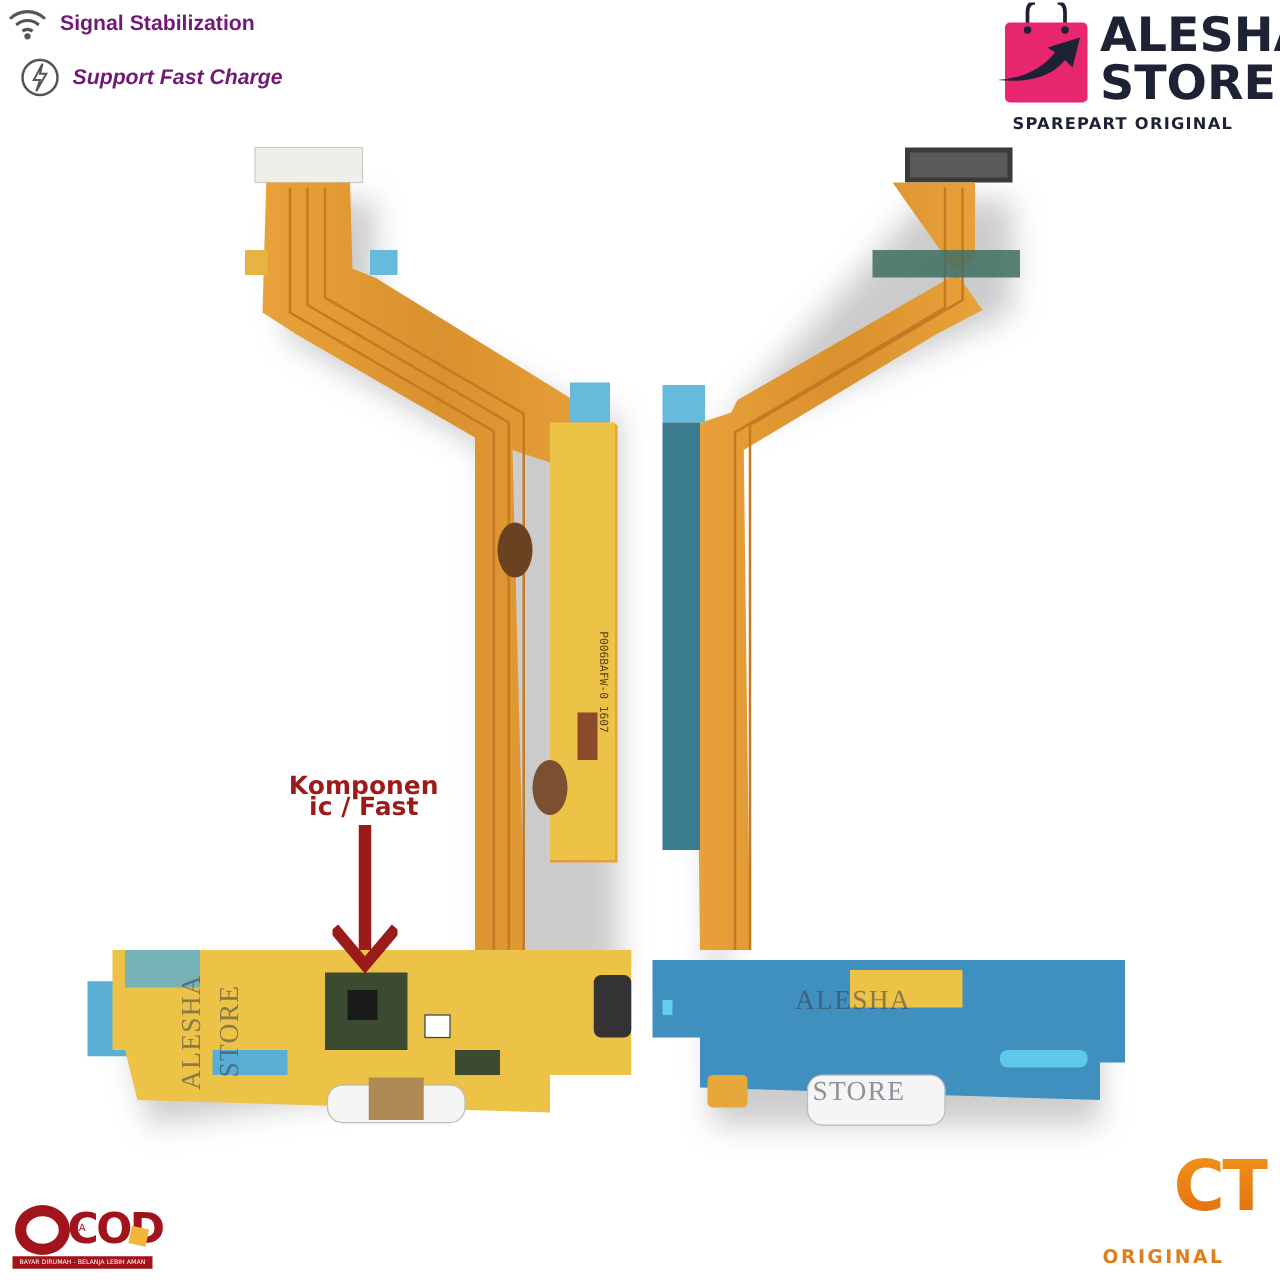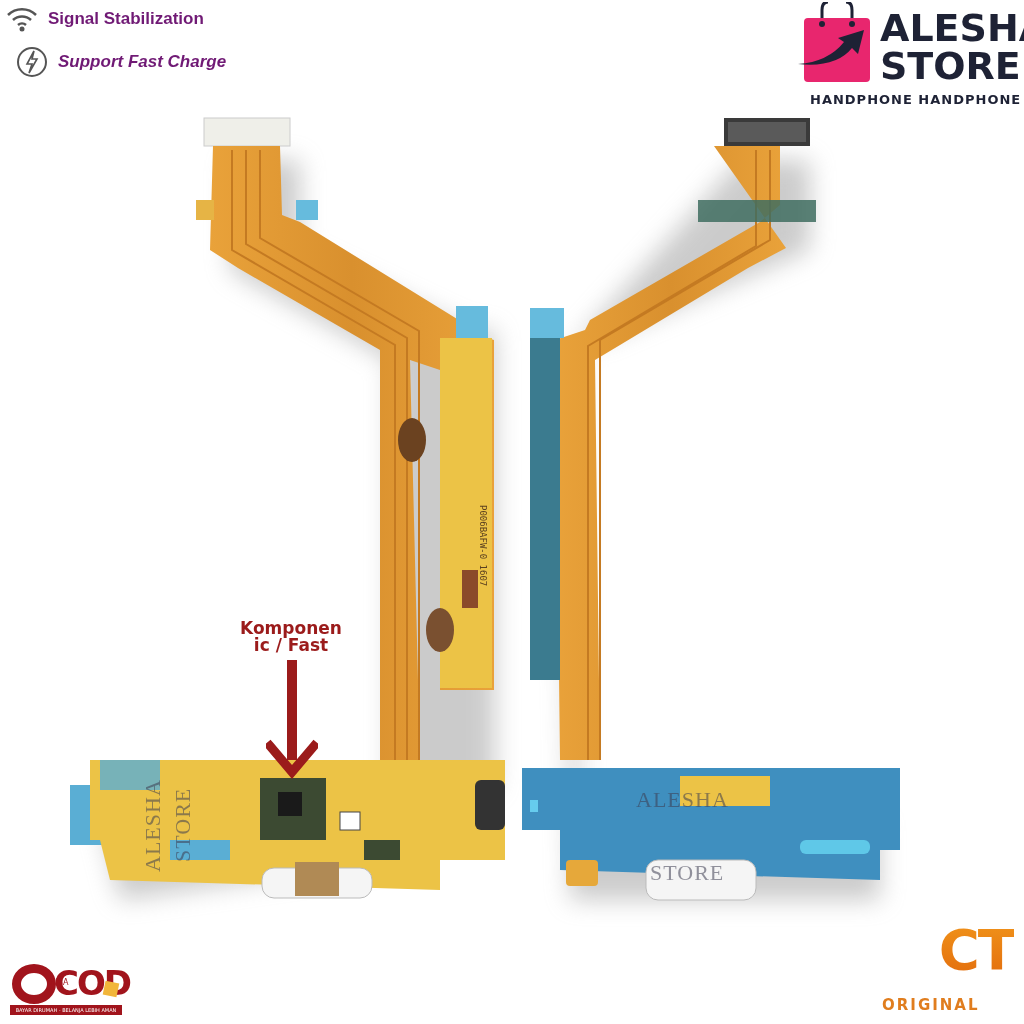--- a/index.html
+++ b/index.html
@@ -1,21 +1,21 @@
 <!DOCTYPE html>
 <html><head>
 <meta charset="utf-8">
 <style>
   html,body{margin:0;padding:0;}
   body{width:1024px;height:1024px;background:#ffffff;position:relative;overflow:hidden;font-family:"DejaVu Sans",sans-serif;}
   .abs{position:absolute;}
   .feat{display:flex;align-items:center;gap:10px;color:#701a75;font-weight:bold;font-size:17px;font-family:"Liberation Sans",sans-serif;}
   .brand-name{font-family:"DejaVu Sans",sans-serif;font-weight:bold;color:#1e2235;font-size:38px;line-height:36px;letter-spacing:0px;}
   .brand-sub{font-family:"DejaVu Sans",sans-serif;font-weight:bold;color:#1e2235;font-size:13px;letter-spacing:1px;}
-  .annot{color:#9b1b1b;font-weight:bold;font-size:17px;line-height:17px;text-align:center;font-family:"DejaVu Sans",sans-serif;}
+  .annot{color:#9b1b1b;font-weight:bold;font-size:20px;line-height:17px;text-align:center;font-family:"DejaVu Sans",sans-serif;}
   .wm{font-family:"Liberation Serif",serif;color:rgba(60,60,80,0.55);font-size:22px;letter-spacing:1px;}
   .ct{font-family:"DejaVu Sans",sans-serif;font-weight:bold;font-size:56px;line-height:80px;background:linear-gradient(#f39a1c,#e0660b);-webkit-background-clip:text;background-clip:text;color:transparent;letter-spacing:-2px;text-align:right;}
   .orig{font-family:"DejaVu Sans",sans-serif;font-weight:bold;color:#e07d1e;font-size:15px;letter-spacing:2px;}
 </style>
 </head>
 <body>
 
 <div class="abs feat" style="left:6px;top:6px;">
   <svg width="32" height="26" viewBox="0 0 32 26">
     <path d="M2 9 A20 20 0 0 1 30 9" stroke="#555" stroke-width="2.5" fill="none"></path>
@@ -37,21 +37,21 @@
   <svg width="76" height="82" viewBox="0 0 76 82" style="position:absolute;left:0;top:0;">
     <path d="M24 20 L24 8 Q24 0 30 0" stroke="#1e2235" stroke-width="3" fill="none"></path>
     <path d="M54 20 L54 8 Q54 0 48 0" stroke="#1e2235" stroke-width="3" fill="none"></path>
     <rect x="6" y="16" width="66" height="64" rx="4" fill="#e8266e"></rect>
     <circle cx="24" cy="22" r="3" fill="#1e2235"></circle>
     <circle cx="54" cy="22" r="3" fill="#1e2235"></circle>
     <path d="M0 62 Q30 60 46 40 L40 36 L66 28 L60 52 L54 46 Q38 66 0 62 Z" fill="#1e2235"></path>
   </svg>
   <div class="abs brand-name" style="left:82px;top:8px;">ALESHA</div>
   <div class="abs brand-name" style="left:82px;top:46px;">STORE</div>
-  <div class="abs brand-sub" style="left:12px;top:90px;white-space:nowrap;">HANDPHONE HANDPHONE</div>
+  <div class="abs brand-sub" style="left:12px;top:90px;white-space:nowrap;">SPAREPART ORIGINAL</div>
 </div>
 
 <svg class="abs" style="left:0;top:100px;" width="1024" height="830" viewBox="0 100 1024 830">
   <defs>
     <filter id="sh" x="-20%" y="-20%" width="140%" height="140%">
       <feGaussianBlur stdDeviation="12"></feGaussianBlur>
     </filter>
     <linearGradient id="flex" x1="0" x2="1">
       <stop offset="0" stop-color="#e9a23a"></stop>
       <stop offset="0.5" stop-color="#d9902e"></stop>

